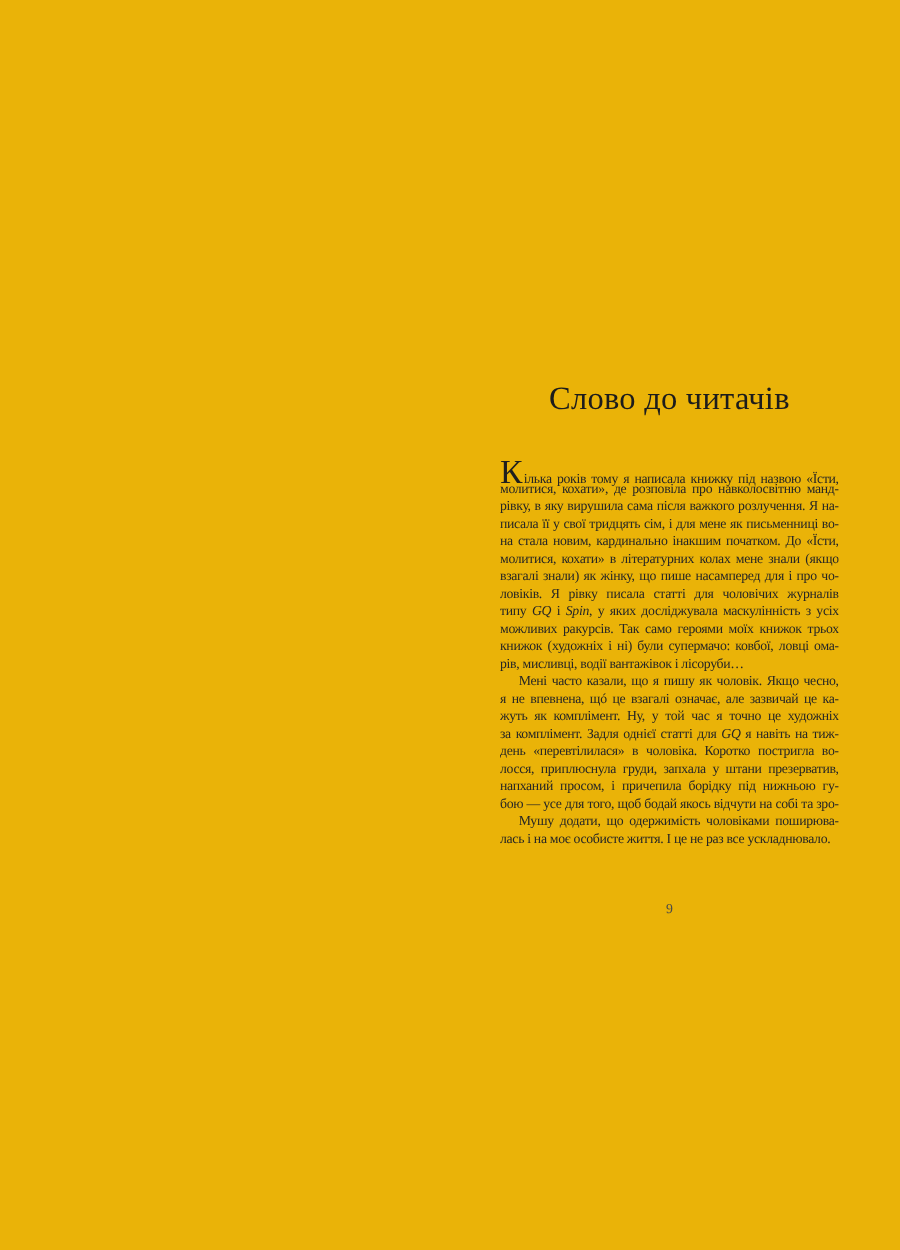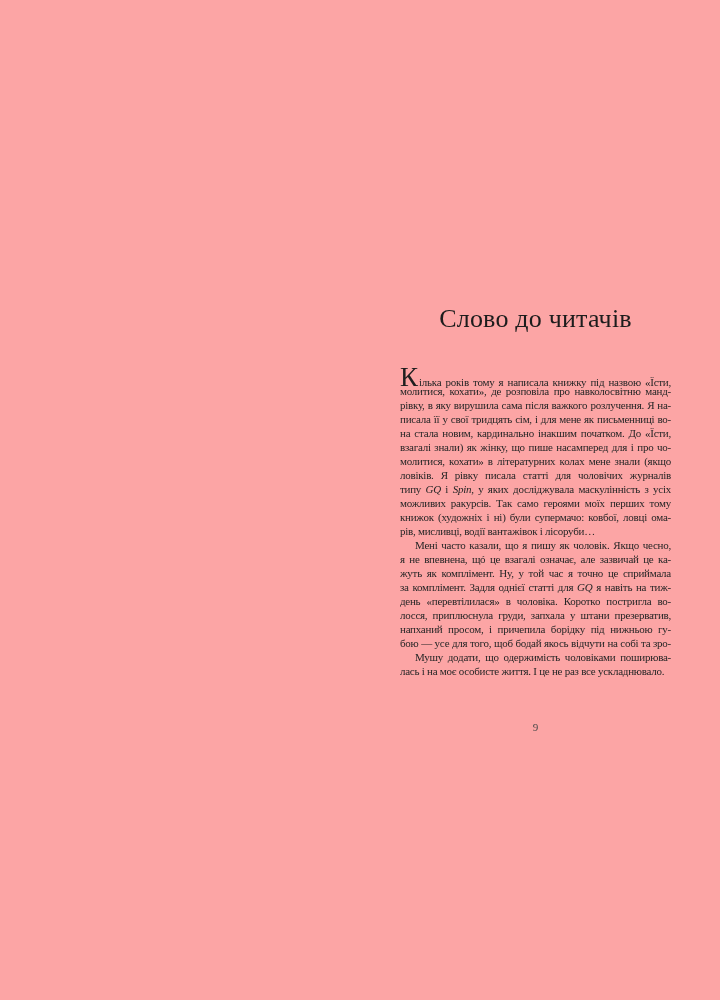--- a/index.html
+++ b/index.html
@@ -2,21 +2,21 @@
 <html><head>
 <meta charset="utf-8">
 <style>
   html, body { margin: 0; padding: 0; }
   body { background: #ffffff; font-family: "Liberation Serif", "DejaVu Serif", serif; }
 
   .screen {
     position: relative;
     width: 720px;
     height: 1000px;
-    background: #fca5a5;
+    background: #eab308;
     overflow: hidden;
   }
 
   .page-title {
     position: absolute;
     left: 400px;
     top: 303px;
     width: 271px;
     margin: 0;
     font-size: 26px;
@@ -75,30 +75,30 @@
 
 <div class="screen">
   <h1 class="page-title">Слово до читачів</h1>
 
   <div class="body-text" id="body-text">
       <div class="line drop"><span class="dropcap">К</span>ілька років тому я написала книжку під назвою «Їсти,</div>
       <div class="line">молитися, кохати», де розповіла про навколосвітню манд-</div>
       <div class="line">рівку, в яку вирушила сама після важкого розлучення. Я на-</div>
       <div class="line">писала її у свої тридцять сім, і для мене як письменниці во-</div>
       <div class="line">на стала новим, кардинально інакшим початком. До «Їсти,</div>
+      <div class="line">молитися, кохати» в літературних колах мене знали (якщо</div>
       <div class="line">взагалі знали) як жінку, що пише насамперед для і про чо-</div>
-      <div class="line">молитися, кохати» в літературних колах мене знали (якщо</div>
       <div class="line">ловіків. Я рівку писала статті для чоловічих журналів</div>
       <div class="line">типу <i>GQ</i> і <i>Spin</i>, у яких досліджувала маскулінність з усіх</div>
-      <div class="line">можливих ракурсів. Так само героями моїх перших тому</div>
+      <div class="line">можливих ракурсів. Так само героями моїх книжок трьох</div>
       <div class="line">книжок (художніх і ні) були супермачо: ковбої, ловці ома-</div>
       <div class="line end">рів, мисливці, водії вантажівок і лісоруби…</div>
       <div class="line ind">Мені часто казали, що я пишу як чоловік. Якщо чесно,</div>
       <div class="line">я не впевнена, щó це взагалі означає, але зазвичай це ка-</div>
-      <div class="line">жуть як комплімент. Ну, у той час я точно це сприймала</div>
+      <div class="line">жуть як комплімент. Ну, у той час я точно це художніх</div>
       <div class="line">за комплімент. Задля однієї статті для <i>GQ</i> я навіть на тиж-</div>
       <div class="line">день «перевтілилася» в чоловіка. Коротко постригла во-</div>
       <div class="line">лосся, приплюснула груди, запхала у штани презерватив,</div>
       <div class="line">напханий просом, і причепила борідку під нижньою гу-</div>
       <div class="line">бою — усе для того, щоб бодай якось відчути на собі та зро-</div>
       <div class="line ind">Мушу додати, що одержимість чоловіками поширюва-</div>
       <div class="line end">лась і на моє особисте життя. І це не раз все ускладнювало.</div>
     </div>
 
   <div class="page-number">9</div>

